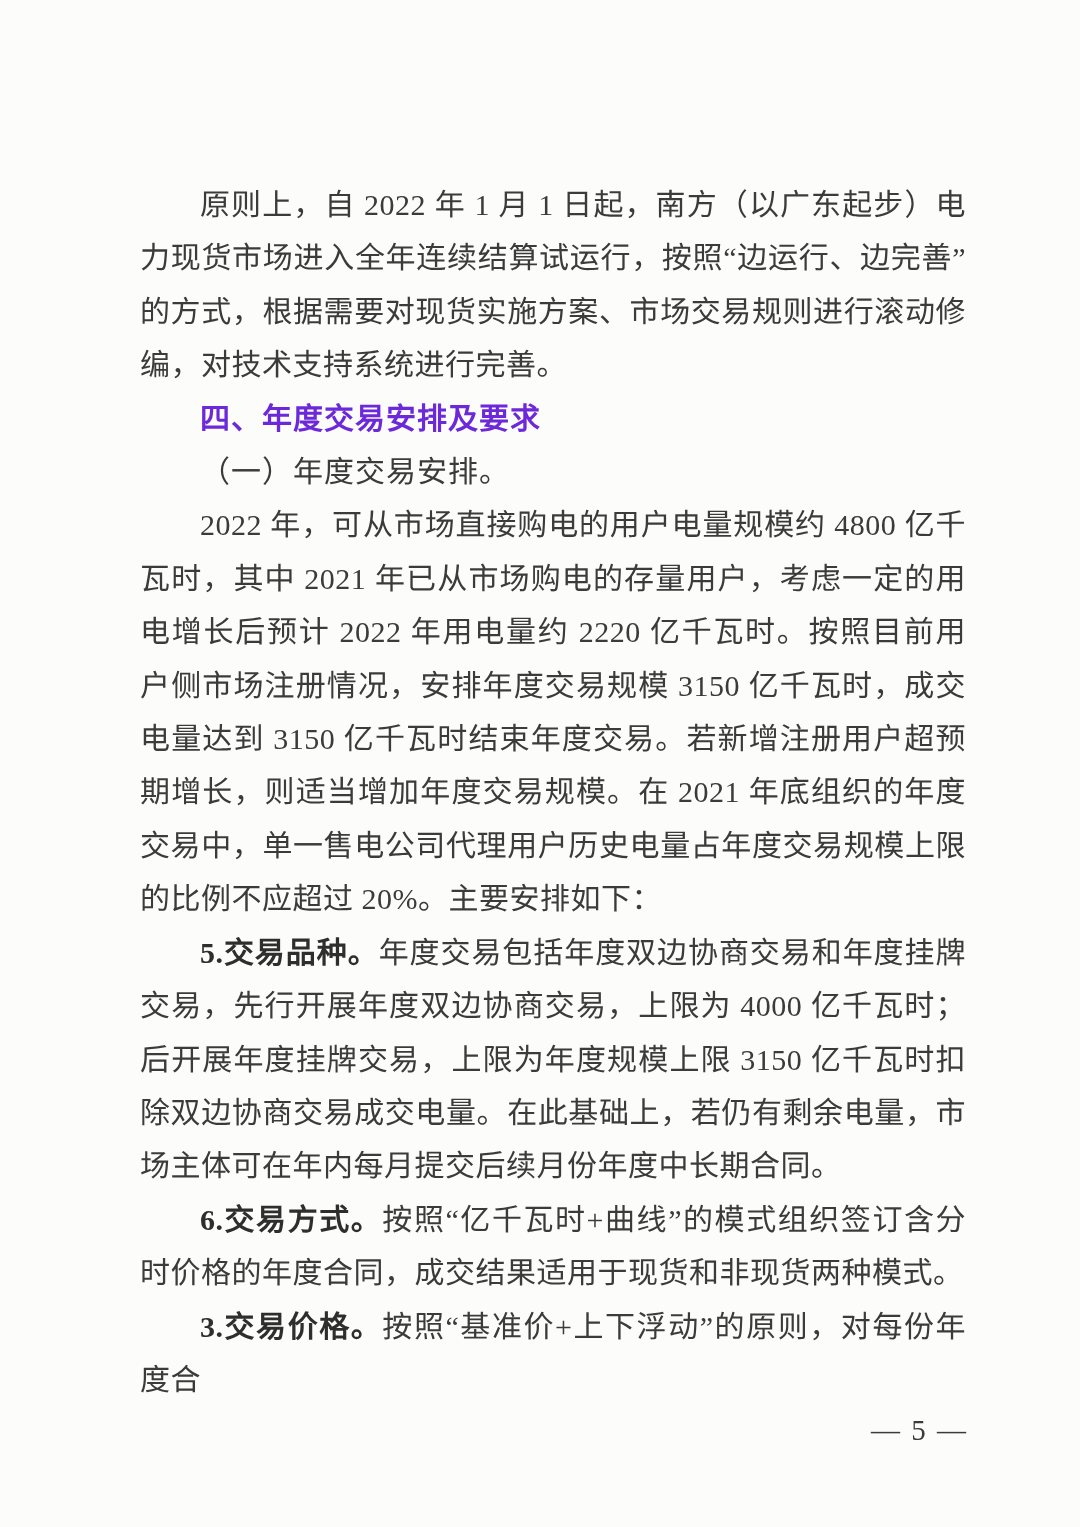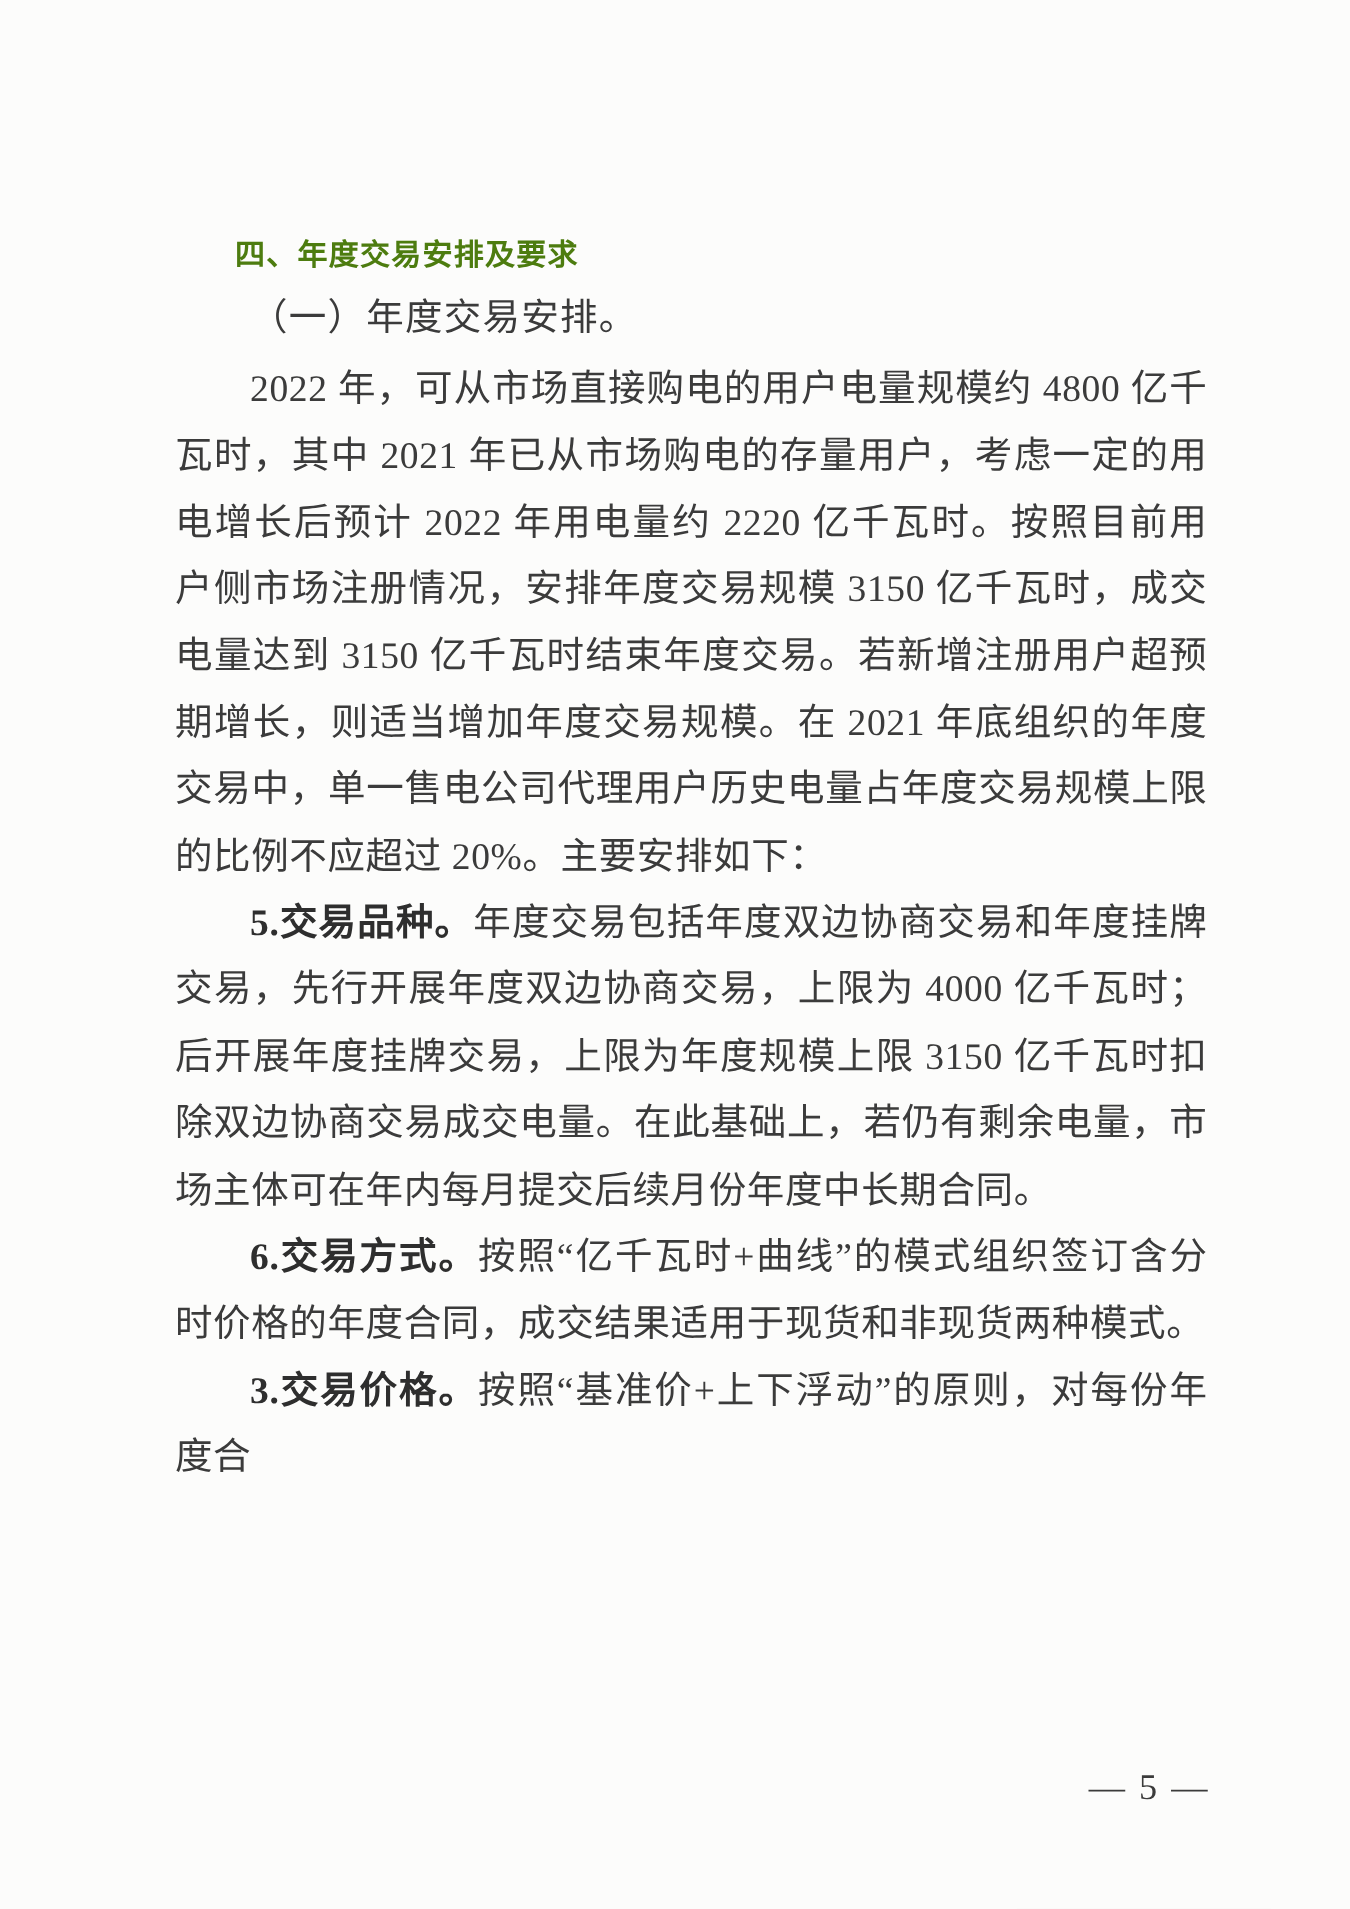--- a/index.html
+++ b/index.html
@@ -34,52 +34,52 @@
     color: #3b3b3b;
   }
   .body-para .lead {
     font-weight: 700;
     color: #2e2e2e;
   }
   .section-heading {
     margin: 0;
     font-family: "Liberation Sans", "DejaVu Sans", sans-serif;
     font-weight: 700;
-    font-size: 24px;
+    font-size: 30px;
     line-height: 53.4px;
     text-indent: 2em;
     letter-spacing: 1px;
-    color: #4d7c0f;
+    color: #6d28d9;
   }
   .sub-heading {
     margin: 0;
     font-weight: 400;
     font-size: 30px;
     line-height: 53.4px;
     text-indent: 2em;
     letter-spacing: 1px;
     color: #3b3b3b;
-    font-family: Liberation Mono, monospace;
   }
   .page-number {
     position: absolute;
     top: 1412px;
     right: 112px;
     font-size: 29px;
     line-height: 36px;
     letter-spacing: 2px;
     color: #3b3b3b;
   }
 </style>
 </head>
 <body>
 
 <div class="page">
   <div class="content">
 
+    <p class="body-para">原则上，自 2022 年 1 月 1 日起，南方（以广东起步）电力现货市场进入全年连续结算试运行，按照“边运行、边完善”的方式，根据需要对现货实施方案、市场交易规则进行滚动修编，对技术支持系统进行完善。</p>
 
     <h2 class="section-heading">四、年度交易安排及要求</h2>
 
     <h3 class="sub-heading">（一）年度交易安排。</h3>
 
     <p class="body-para">2022 年，可从市场直接购电的用户电量规模约 4800 亿千瓦时，其中 2021 年已从市场购电的存量用户，考虑一定的用电增长后预计 2022 年用电量约 2220 亿千瓦时。按照目前用户侧市场注册情况，安排年度交易规模 3150 亿千瓦时，成交电量达到 3150 亿千瓦时结束年度交易。若新增注册用户超预期增长，则适当增加年度交易规模。在 2021 年底组织的年度交易中，单一售电公司代理用户历史电量占年度交易规模上限的比例不应超过 20%。主要安排如下：</p>
 
     <p class="body-para"><span class="lead">5.交易品种。</span><span>年度交易包括年度双边协商交易和年度挂牌交易，先行开展年度双边协商交易，上限为 4000 亿千瓦时；后开展年度挂牌交易，上限为年度规模上限 3150 亿千瓦时扣除双边协商交易成交电量。在此基础上，若仍有剩余电量，市场主体可在年内每月提交后续月份年度中长期合同。</span></p>
 
     <p class="body-para"><span class="lead">6.交易方式。</span><span>按照“亿千瓦时+曲线”的模式组织签订含分时价格的年度合同，成交结果适用于现货和非现货两种模式。</span></p>

